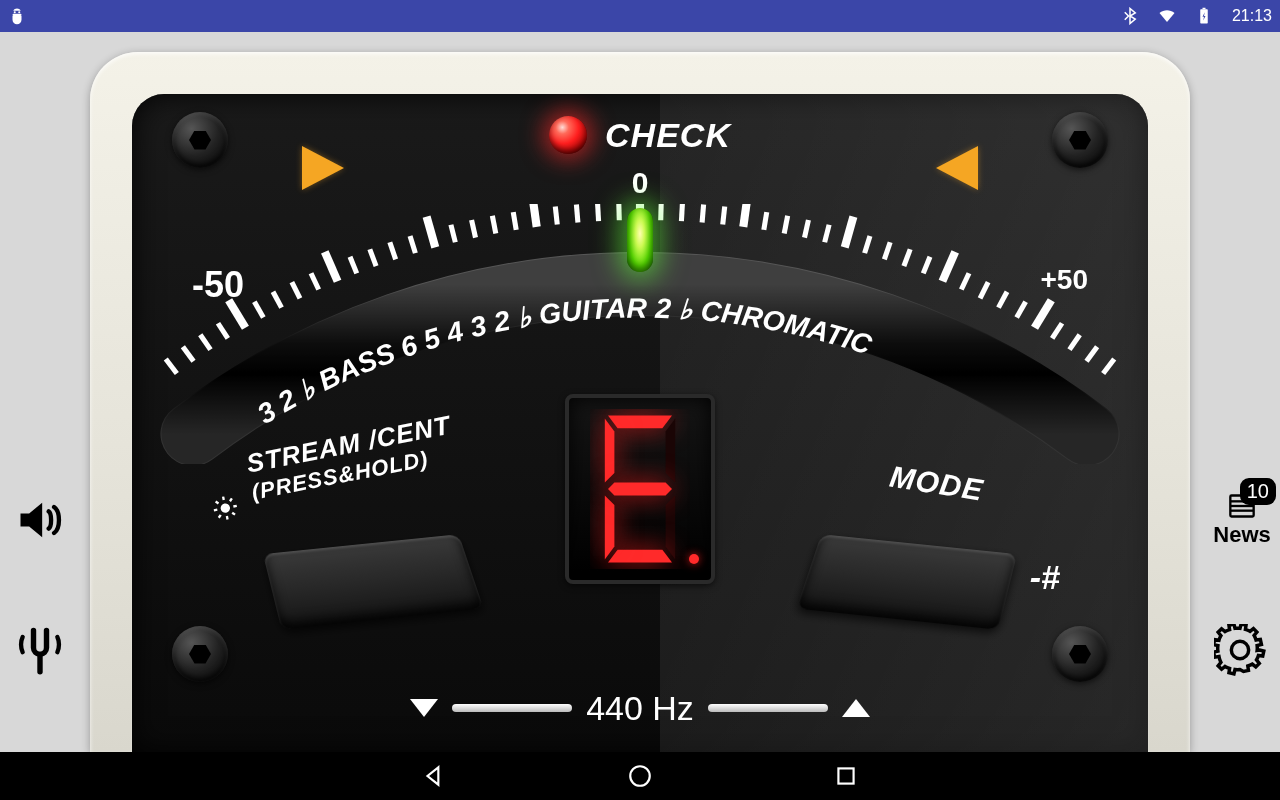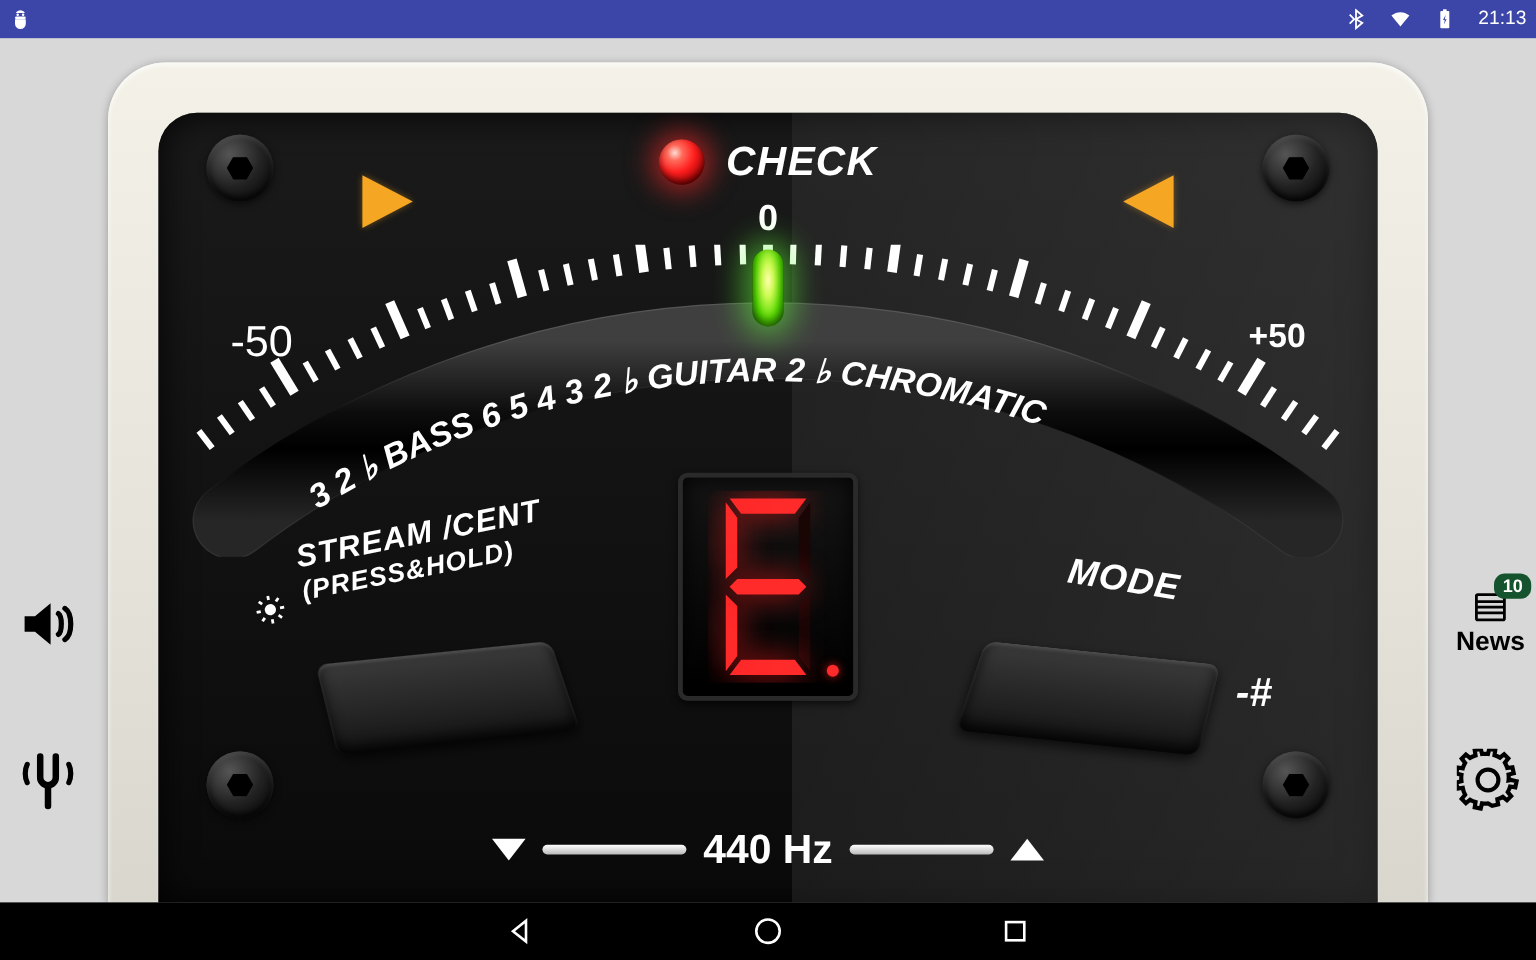--- a/index.html
+++ b/index.html
@@ -53,21 +53,21 @@
     box-shadow: 0 0 22px 6px rgba(255,40,40,.6), inset 0 -3px 6px rgba(0,0,0,.6);}
   .check-text { color:#fff; font-size:34px; font-weight:700; letter-spacing:1px; font-style:italic;}
 
   .tri-left, .tri-right { position:absolute; top:52px; width:0; height:0; border-top:22px solid transparent; border-bottom:22px solid transparent;}
   .tri-left  { left: 170px; border-left: 42px solid #f5a623; }
   .tri-right { right:170px; border-right: 42px solid #f5a623; }
   .tri-left::after, .tri-right::after { content:''; position:absolute; top:-22px; width:0;height:0; border-top:22px solid transparent; border-bottom:22px solid transparent;}
   .tri-left, .tri-right { filter: drop-shadow(0 0 3px rgba(245,166,35,.4)); }
 
   .zero-label { position:absolute; top:72px; left:50%; transform:translateX(-50%); color:#fff; font-size:30px; font-weight:700;}
-  .minus50 { position:absolute; top:170px; left:60px;  color:#fff; font-size:36px; font-weight:400;}
+  .minus50 { position:absolute; top:170px; left:60px;  color:#fff; font-size:36px; font-weight:700;}
   .plus50  { position:absolute; top:170px; right:60px; color:#fff; font-size:28px; font-weight:700;}
 
   
   .arc-wrap { position:absolute; left:0; right:0; top:110px; height:260px; }
   .arc-svg { width:100%; height:100%; display:block; }
   .indicator-green { position:absolute; top:4px; left:50%; transform:translateX(-50%); width:26px; height:64px; border-radius:13px;
     background: radial-gradient(ellipse at 50% 40%, #fffeb0 0%, #cdfa53 25%, #55d900 60%, #1a7c00 100%);
     box-shadow: 0 0 26px 8px rgba(100,255,60,.55), inset 0 -4px 8px rgba(0,0,0,.5);}
 
   
@@ -91,34 +91,34 @@
     border-radius:8px; border:4px solid #2a2a2a;
     box-shadow: inset 0 0 20px rgba(0,0,0,.95), 0 2px 6px rgba(0,0,0,.6);
     display:flex; align-items:center; justify-content:center;}
   .seg-display svg { width:100px; height:160px; }
   .seg-on  { fill:#ff2a2a; filter: drop-shadow(0 0 8px rgba(255,30,30,.8));}
   .seg-off { fill:#1a0505;}
   .seg-dot { position:absolute; right:12px; bottom:16px; width:10px; height:10px; border-radius:50%; background:#ff2a2a; box-shadow:0 0 8px rgba(255,30,30,.8);}
   .minus-sharp { position:absolute; right:88px; bottom:155px; color:#fff; font-size:34px; font-weight:700; font-style:italic;}
 
   
-  .hz-row { position:absolute; bottom:14px; left:0; right:0; height:60px; display:flex; align-items:center; justify-content:center; gap:14px; color:#fff; font-size:34px; font-weight:700;}
+  .hz-row { position:absolute; bottom:14px; left:0; right:0; height:60px; display:flex; align-items:center; justify-content:center; gap:14px; color:#fff; font-size:34px; font-weight:400;}
   .hz-tri { width:0;height:0; }
   .hz-tri.down { border-left:14px solid transparent; border-right:14px solid transparent; border-top:18px solid #fff;}
   .hz-tri.up   { border-left:14px solid transparent; border-right:14px solid transparent; border-bottom:18px solid #fff;}
   .hz-bar { width:120px; height:8px; background:linear-gradient(180deg,#fff,#bbb); border-radius:4px;}
 
   
   .side-icon { position:absolute; width:56px; height:56px; display:flex; align-items:center; justify-content:center; color:#000;}
   .side-icon svg { width:52px; height:52px; }
   .icon-speaker { left:12px; top:460px; }
   .icon-fork    { left:12px; top:590px; }
   .icon-news    { right:10px; top:460px; flex-direction:column; gap:2px; cursor:pointer;}
   .icon-news .label { font-size:22px; font-weight:700;}
-  .icon-news .badge { position:absolute; top:-14px; right:-6px; background:#14532d; color:#fff; font-size:15px; font-weight:700; padding:2px 7px; border-radius:9px;}
+  .icon-news .badge { position:absolute; top:-14px; right:-6px; background:#000000; color:#fff; font-size:20px; font-weight:400; padding:2px 7px; border-radius:9px;}
   .icon-gear    { right:12px; top:590px; }
   .icon-gear svg, .icon-speaker svg, .icon-fork svg { fill:#000;}
 
   
   .navbar { position:absolute; bottom:0; left:0; right:0; height:48px; background:#000; display:flex; align-items:center; justify-content:center; gap:180px;}
   .navbar svg { width:26px; height:26px; fill:none; stroke:#fff; stroke-width:2;}
 </style>
 </head>
 <body>
 

